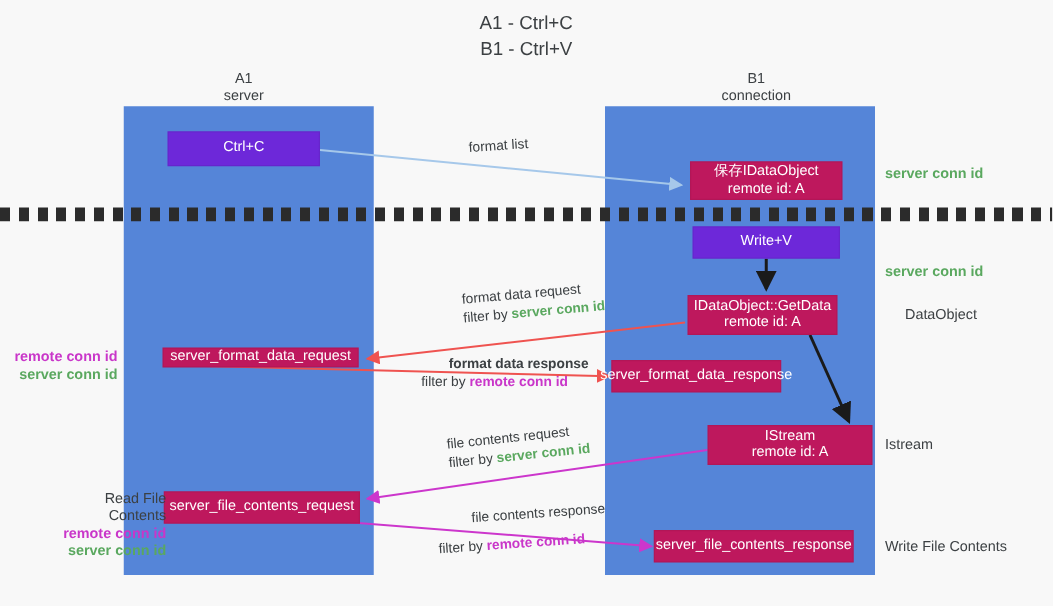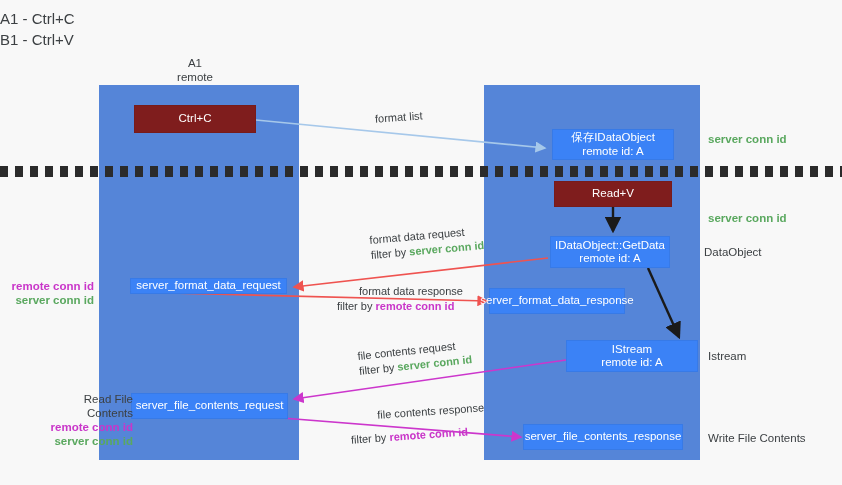--- a/index.html
+++ b/index.html
@@ -19,20 +19,21 @@
     position: absolute;
     left: 0; top: 0;
     width: 842px;
     height: 485px;
     pointer-events: none;
   }
   .title {
     position: absolute;
     left: 0; top: 8px;
     width: 842px;
+    text-align: center;
     font-size: 15px;
     color: #3c4043;
     line-height: 21px;
     white-space: pre-line;
   }
   .col-header {
     position: absolute;
     text-align: center;
     font-size: 11.5px;
     color: #3c4043;
@@ -54,22 +55,22 @@
     flex-direction: column;
     align-items: center;
     justify-content: center;
     text-align: center;
     color: #ffffff;
     font-size: 11.5px;
     line-height: 13.5px;
     white-space: pre-line;
     border: 1px solid rgba(0,0,0,0.06);
   }
-  .node.green { background: #7f1d1d; }
-  .node.orange { background: #3b82f6; }
+  .node.green { background: #6d28d9; }
+  .node.orange { background: #be185d; }
   .dash-line {
     position: absolute;
     left: 0;
     top: 166px;
     width: 842px;
     height: 11px;
     background-image: repeating-linear-gradient(to right,
       #2b2b2b 0px, #2b2b2b 8px, rgba(0,0,0,0) 8px, rgba(0,0,0,0) 15px);
   }
   .side-label {
@@ -100,21 +101,23 @@
 </style>
 </head>
 <body>
 
 <div id="canvas">
 
   <div class="title">A1 - Ctrl+C
 B1 - Ctrl+V</div>
 
   <div class="col-header" id="hdr-a1">A1
-remote</div>
+server</div>
+  <div class="col-header" id="hdr-b1">B1
+connection</div>
 
   <div class="column" id="col-a1"></div>
   <div class="column" id="col-b1"></div>
 
   <svg id="svg-layer" viewBox="0 0 842 485">
     <defs>
       <marker id="ah-blue" markerWidth="7" markerHeight="7" refX="6" refY="3.5" orient="auto">
         <path d="M0,0 L7,3.5 L0,7 z" fill="#a6c8ea"></path>
       </marker>
       <marker id="ah-red" markerWidth="7" markerHeight="7" refX="6" refY="3.5" orient="auto">
@@ -135,41 +138,41 @@
     <line x1="648" y1="268" x2="679" y2="337" stroke="#1a1a1a" stroke-width="2.4" marker-end="url(#ah-black)"></line>
     <line x1="566" y1="360" x2="294" y2="399" stroke="#cc36cc" stroke-width="1.6" marker-end="url(#ah-magenta)"></line>
     <line x1="131" y1="406" x2="521" y2="437" stroke="#cc36cc" stroke-width="1.6" marker-end="url(#ah-magenta)"></line>
   </svg>
 
   <div class="node green" id="n-ctrlc" style="left:134px; top:105px; width:122px; height:28px;">Ctrl+C</div>
 
   <div class="node orange" style="left:552px; top:129px; width:122px; height:31px;">保存IDataObject
 remote id: A</div>
 
-  <div class="node green" style="left:554px; top:181px; width:118px; height:26px;">Read+V</div>
+  <div class="node green" style="left:554px; top:181px; width:118px; height:26px;">Write+V</div>
 
   <div class="node orange" style="left:550px; top:236px; width:120px; height:32px;">IDataObject::GetData
 remote id: A</div>
 
   <div class="node orange" style="left:130px; top:278px; width:157px; height:16px;">server_format_data_request</div>
 
   <div class="node orange" style="left:489px; top:288px; width:136px; height:26px;">server_format_data_response</div>
 
   <div class="node orange" style="left:566px; top:340px; width:132px; height:32px;">IStream
 remote id: A</div>
 
   <div class="node orange" style="left:523px; top:424px; width:160px; height:26px;">server_file_contents_response</div>
 
   <div class="node orange" style="left:131px; top:393px; width:157px; height:26px;">server_file_contents_request</div>
 
   <div class="dash-line"></div>
 
   <div class="side-label green-t" style="left:708px; top:132px;">server conn id</div>
   <div class="side-label green-t" style="left:708px; top:211px;">server conn id</div>
-  <div class="side-label" style="left:704px; top:245px;">DataObject</div>
+  <div class="side-label" style="left:724px; top:245px;">DataObject</div>
   <div class="side-label" style="left:708px; top:349px;">Istream</div>
   <div class="side-label" style="left:708px; top:431px;">Write File Contents</div>
 
   <div class="stack" style="left:0px; top:279px; width:94px;">
     <div class="l-remote">remote conn id</div>
     <div class="l-server">server conn id</div>
   </div>
 
   <div class="stack" style="left:0px; top:392px; width:94px;padding-left:39px;">
     <div class="l-plain">Read File Contents</div>
@@ -178,21 +181,21 @@
   </div>
 
   <div class="edge-label" style="left:375px; top:110px; transform:rotate(-4deg);">format list</div>
 
   <div class="edge-label" style="left:370px; top:228px; transform:rotate(-5deg);">
     <div>format data request</div>
     <div><span>filter by </span><span class="g">server conn id</span></div>
   </div>
 
   <div class="edge-label" style="left:337px; top:284px;">
-    <div style="padding-left:22px;">format data response</div>
+    <div style="padding-left:22px;font-weight:bold;">format data response</div>
     <div><span>filter by </span><span class="m">remote conn id</span></div>
   </div>
 
   <div class="edge-label" style="left:358px; top:343px; transform:rotate(-6deg);">
     <div>file contents request</div>
     <div><span>filter by </span><span class="g">server conn id</span></div>
   </div>
 
   <div class="edge-label" style="left:350px; top:405px; transform:rotate(-4deg);">
     <div style="padding-left:28px;">file contents response</div>

